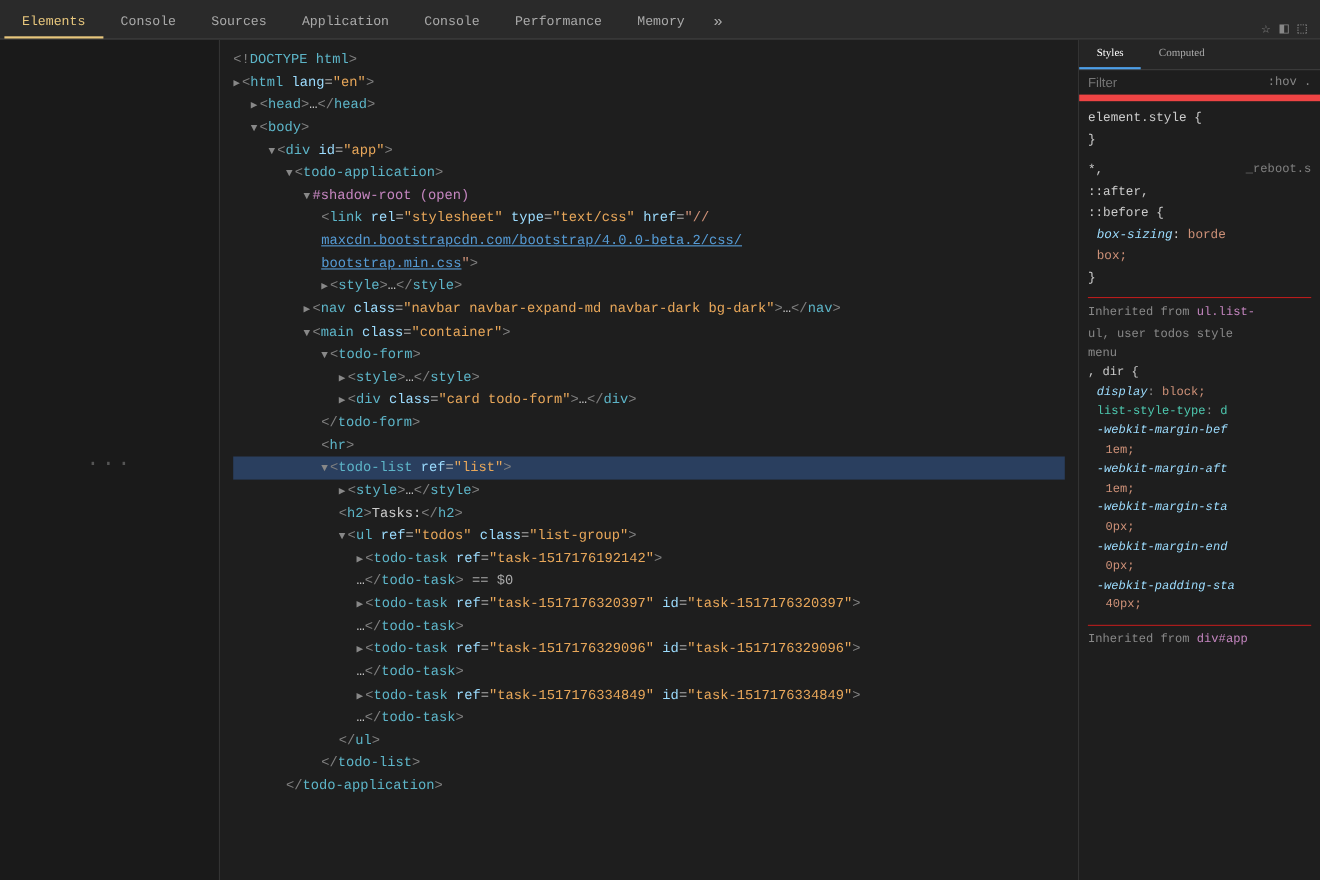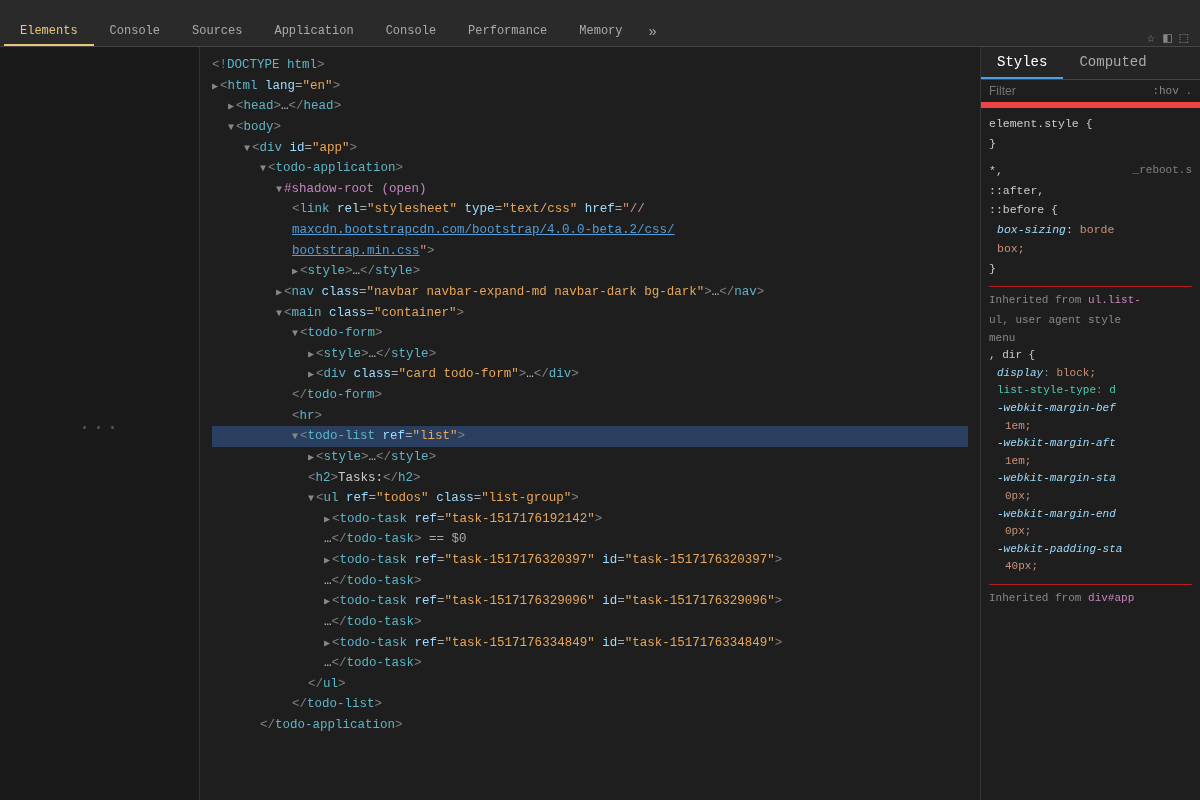--- a/index.html
+++ b/index.html
@@ -21,21 +21,21 @@
       height: 800px;
       background: #1e1e1e;
     }
 
     
     .tab-bar {
       display: flex;
       align-items: flex-end;
       background: #2a2a2a;
       border-bottom: 1px solid #444;
-      height: 47px;
+      height: 36px;
       padding: 0 4px;
       flex-shrink: 0;
     }
 
     .tab {
       padding: 6px 16px;
       font-size: 12px;
       color: #aaa;
       cursor: pointer;
       border-bottom: 2px solid transparent;
@@ -131,23 +131,24 @@
     }
 
     .styles-tabs {
       display: flex;
       border-bottom: 1px solid #444;
       background: #252525;
     }
 
     .styles-tab {
       padding: 7px 16px;
-      font-size: 14px;
+      font-size: 10px;
       color: #aaa;
       cursor: pointer;
+      font-family: Liberation Serif, serif;
     }
 
     .styles-tab.active {
       color: #fff;
       border-bottom: 2px solid #4d9fe8;
     }
 
     .filter-bar {
       display: flex;
       align-items: center;
@@ -385,21 +386,21 @@
           </div>
           <div>
             <span class="style-brace">}</span>
           </div>
         </div>
 
         <div class="inherited-from">
           Inherited from <span class="inherited-selector">ul.list-</span>
         </div>
         <div style="font-size:11px;color:#888;line-height:1.6;">
-          <div>ul,  user agent style</div>
+          <div>ul,  user todos style</div>
           <div>menu</div>
           <div><span class="style-selector">, dir {</span></div>
           <div style="padding-left:8px;"><span class="style-prop">display</span>: <span class="style-val">block;</span></div>
           <div style="padding-left:8px;"><span class="webkit-prop" style="color:#4ec9b0;">list-style-type</span>: <span style="color:#4ec9b0;">d</span></div>
           <div style="padding-left:8px;"><span class="style-prop">-webkit-margin-bef</span></div>
           <div style="padding-left:16px;color:#ce9178;">1em;</div>
           <div style="padding-left:8px;"><span class="style-prop">-webkit-margin-aft</span></div>
           <div style="padding-left:16px;color:#ce9178;">1em;</div>
           <div style="padding-left:8px;"><span class="style-prop">-webkit-margin-sta</span></div>
           <div style="padding-left:16px;color:#ce9178;">0px;</div>

